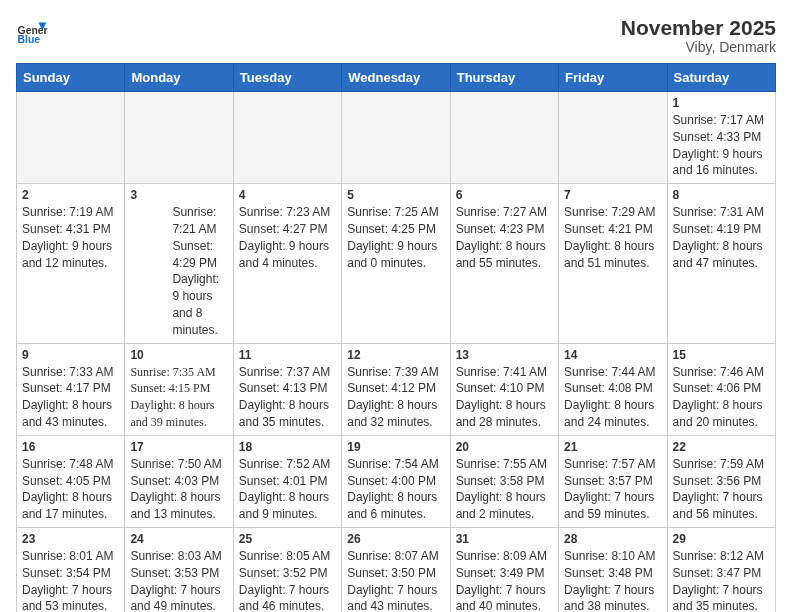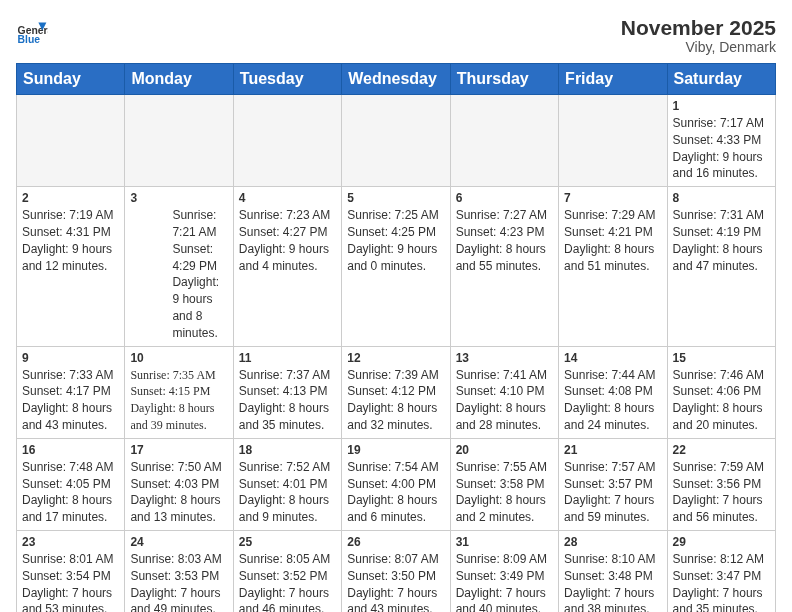--- a/index.html
+++ b/index.html
@@ -41,21 +41,21 @@
     .calendar {
       width: 100%;
       border-collapse: collapse;
       border: 1px solid #ccc;
     }
     .calendar th {
       background: #2a6ec4;
       color: #fff;
       text-align: left;
       padding: 6px 6px;
-      font-size: 16px;
+      font-size: 13px;
       font-weight: bold;
       border: 1px solid #1a5ba8;
     }
     .calendar td {
       vertical-align: top;
       width: calc(100% / 7);
       border: 1px solid #ccc;
       padding: 4px 5px;
       font-size: 10.5px;
       color: #333;

